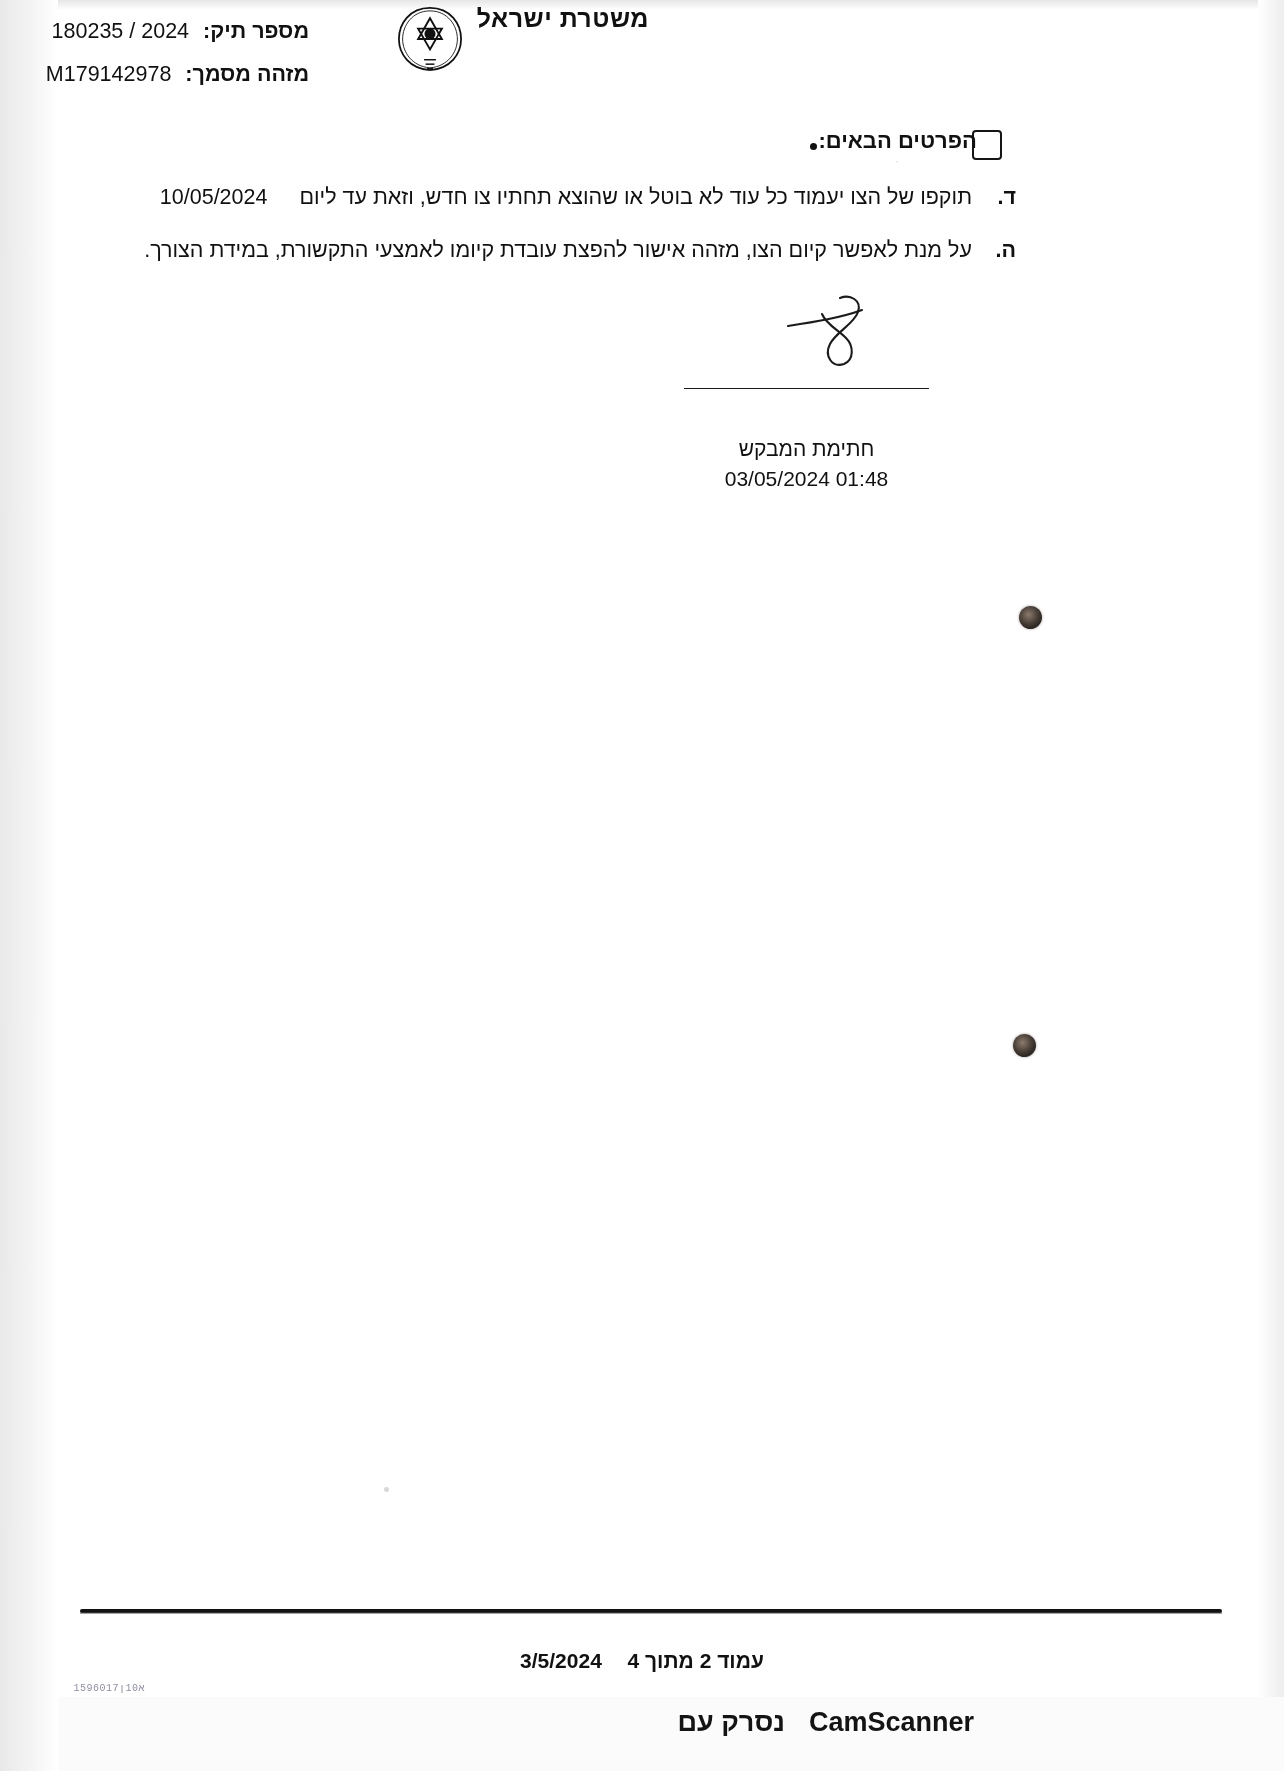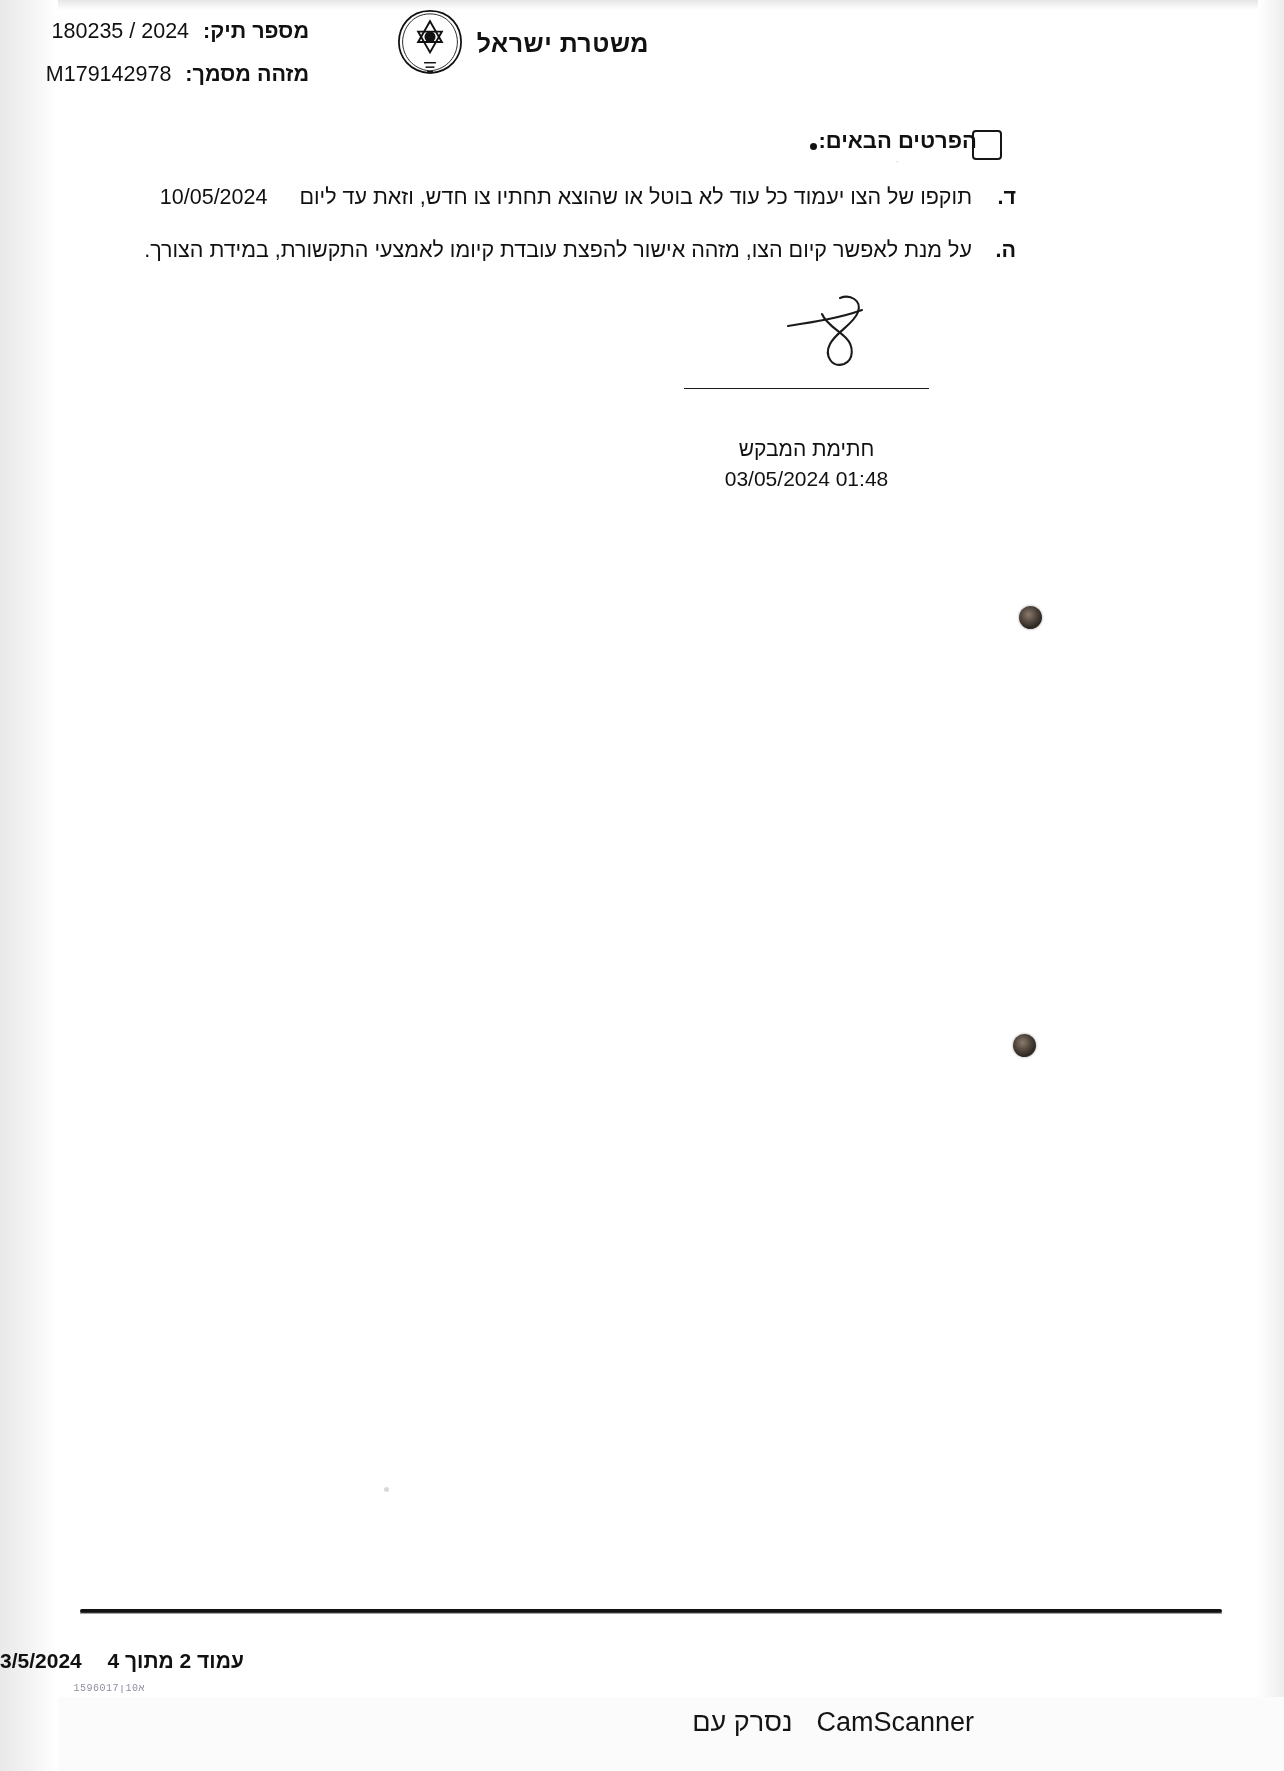--- a/index.html
+++ b/index.html
@@ -78,21 +78,20 @@
     unicode-bidi: embed;
   }
 
   .crest-block {
     position: absolute;
     top: 2px;
     right: 635px;
     width: 260px;
     height: 80px;
     display: flex;
-    align-items: center;
     justify-content: flex-start;
     gap: 10px;
     direction: rtl;
   }
   .crest-text {
     font-size: 25px;
     font-weight: bold;
     letter-spacing: 0.5px;
     white-space: nowrap;
     padding-top: 2px;
@@ -223,35 +222,35 @@
     color: #8e8ea3;
     letter-spacing: .5px;
     direction: ltr;
     white-space: nowrap;
     font-family: "Liberation Mono", monospace;
   }
   .footer-page {
     position: absolute;
     top: 1649px;
     right: 0; left: 0;
-    text-align: left;
+    text-align: center;
     font-size: 21px;
     font-weight: bold;
     white-space: nowrap;
   }
   .footer-page .seg {
     direction: rtl;
     unicode-bidi: embed;
   }
   .camscanner {
     position: absolute;
     top: 1707px;
     right: 310px;
     font-size: 27px;
-    font-weight: normal;
+    font-weight: bold;
     color: #141414;
     white-space: nowrap;
     direction: rtl;
   }
   .camscanner .brand {
     direction: ltr;
     unicode-bidi: embed;
   }
   .smudge {
     position: absolute;

